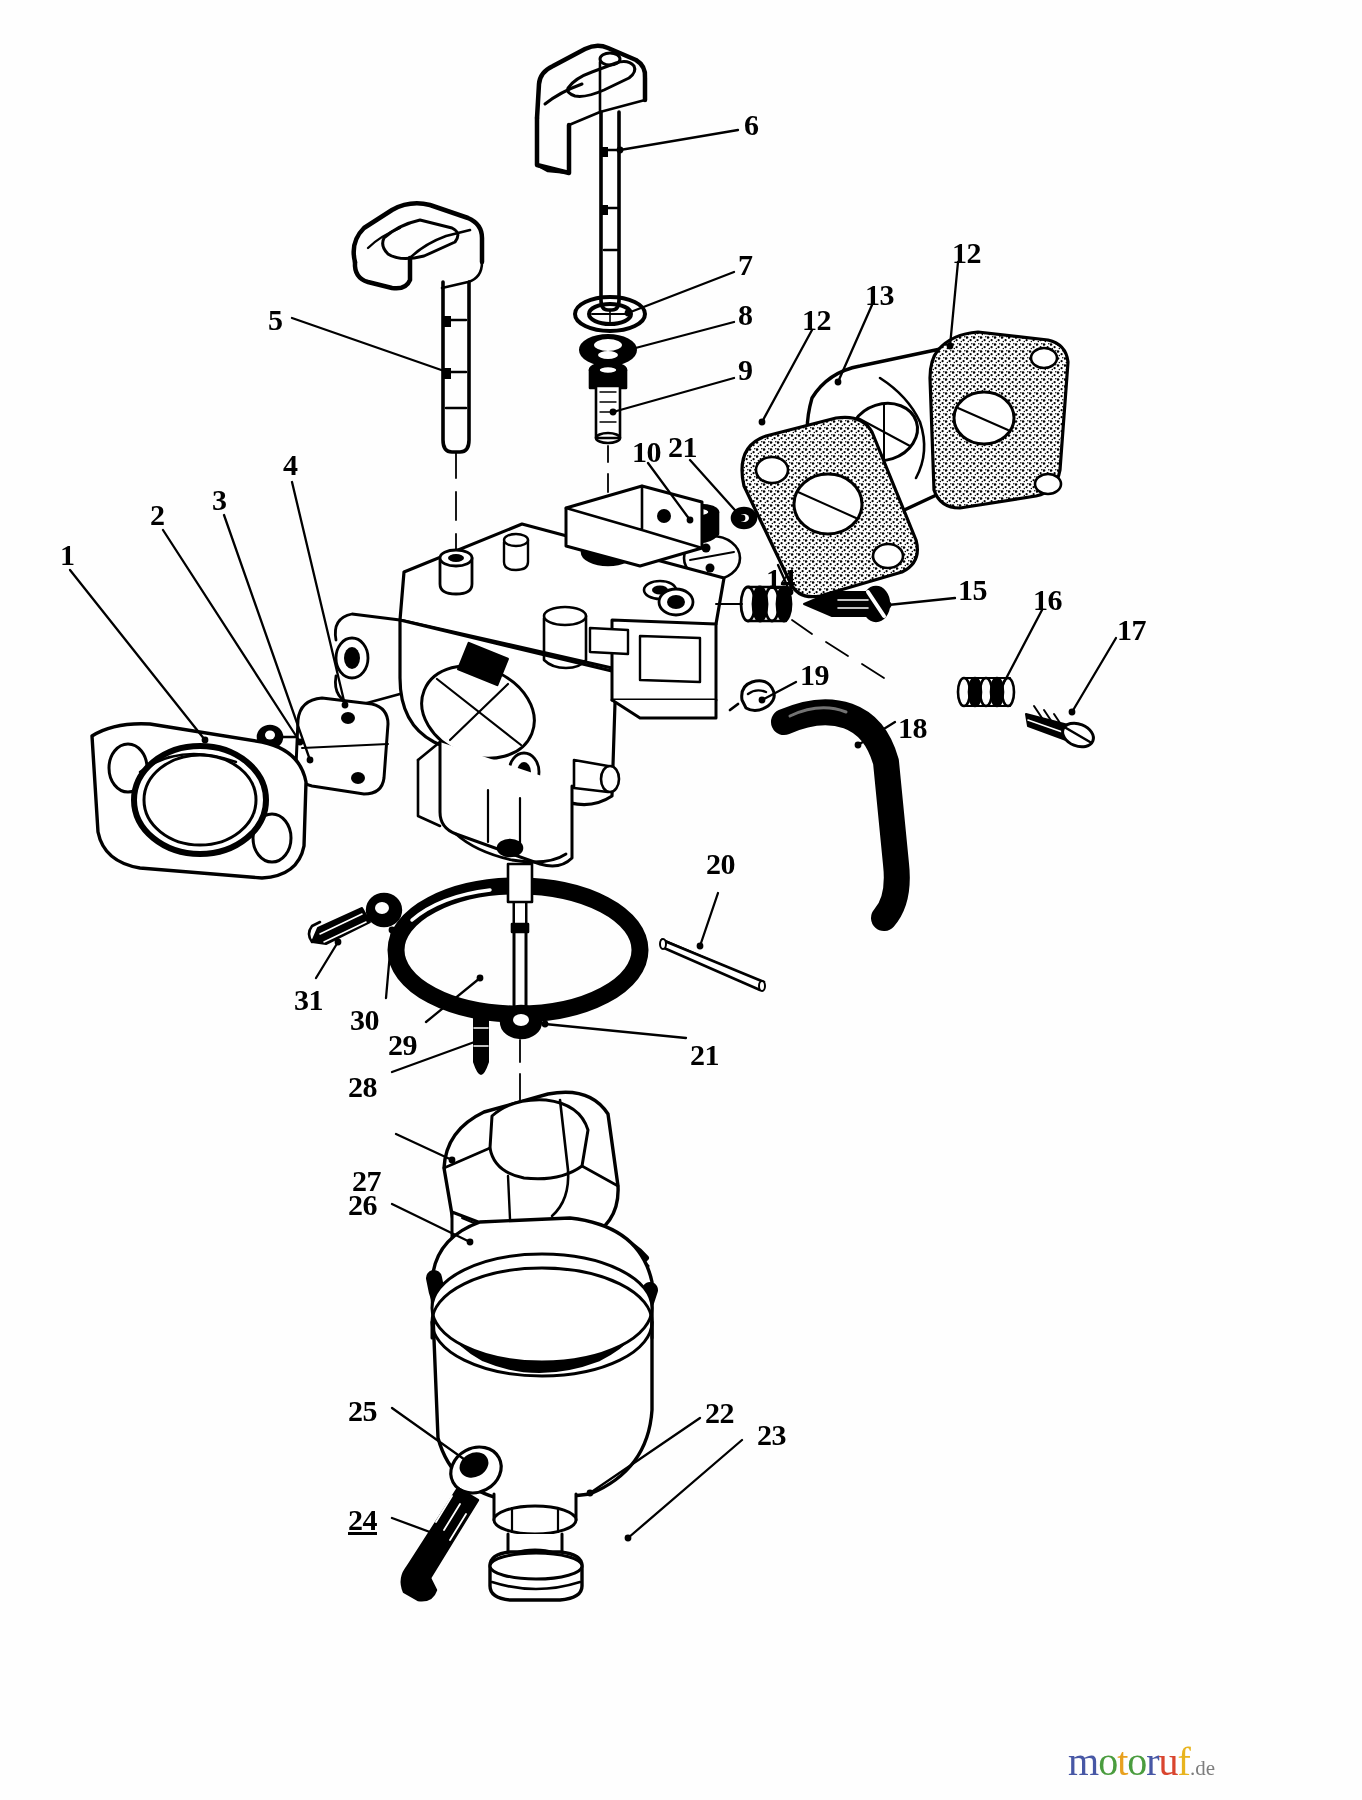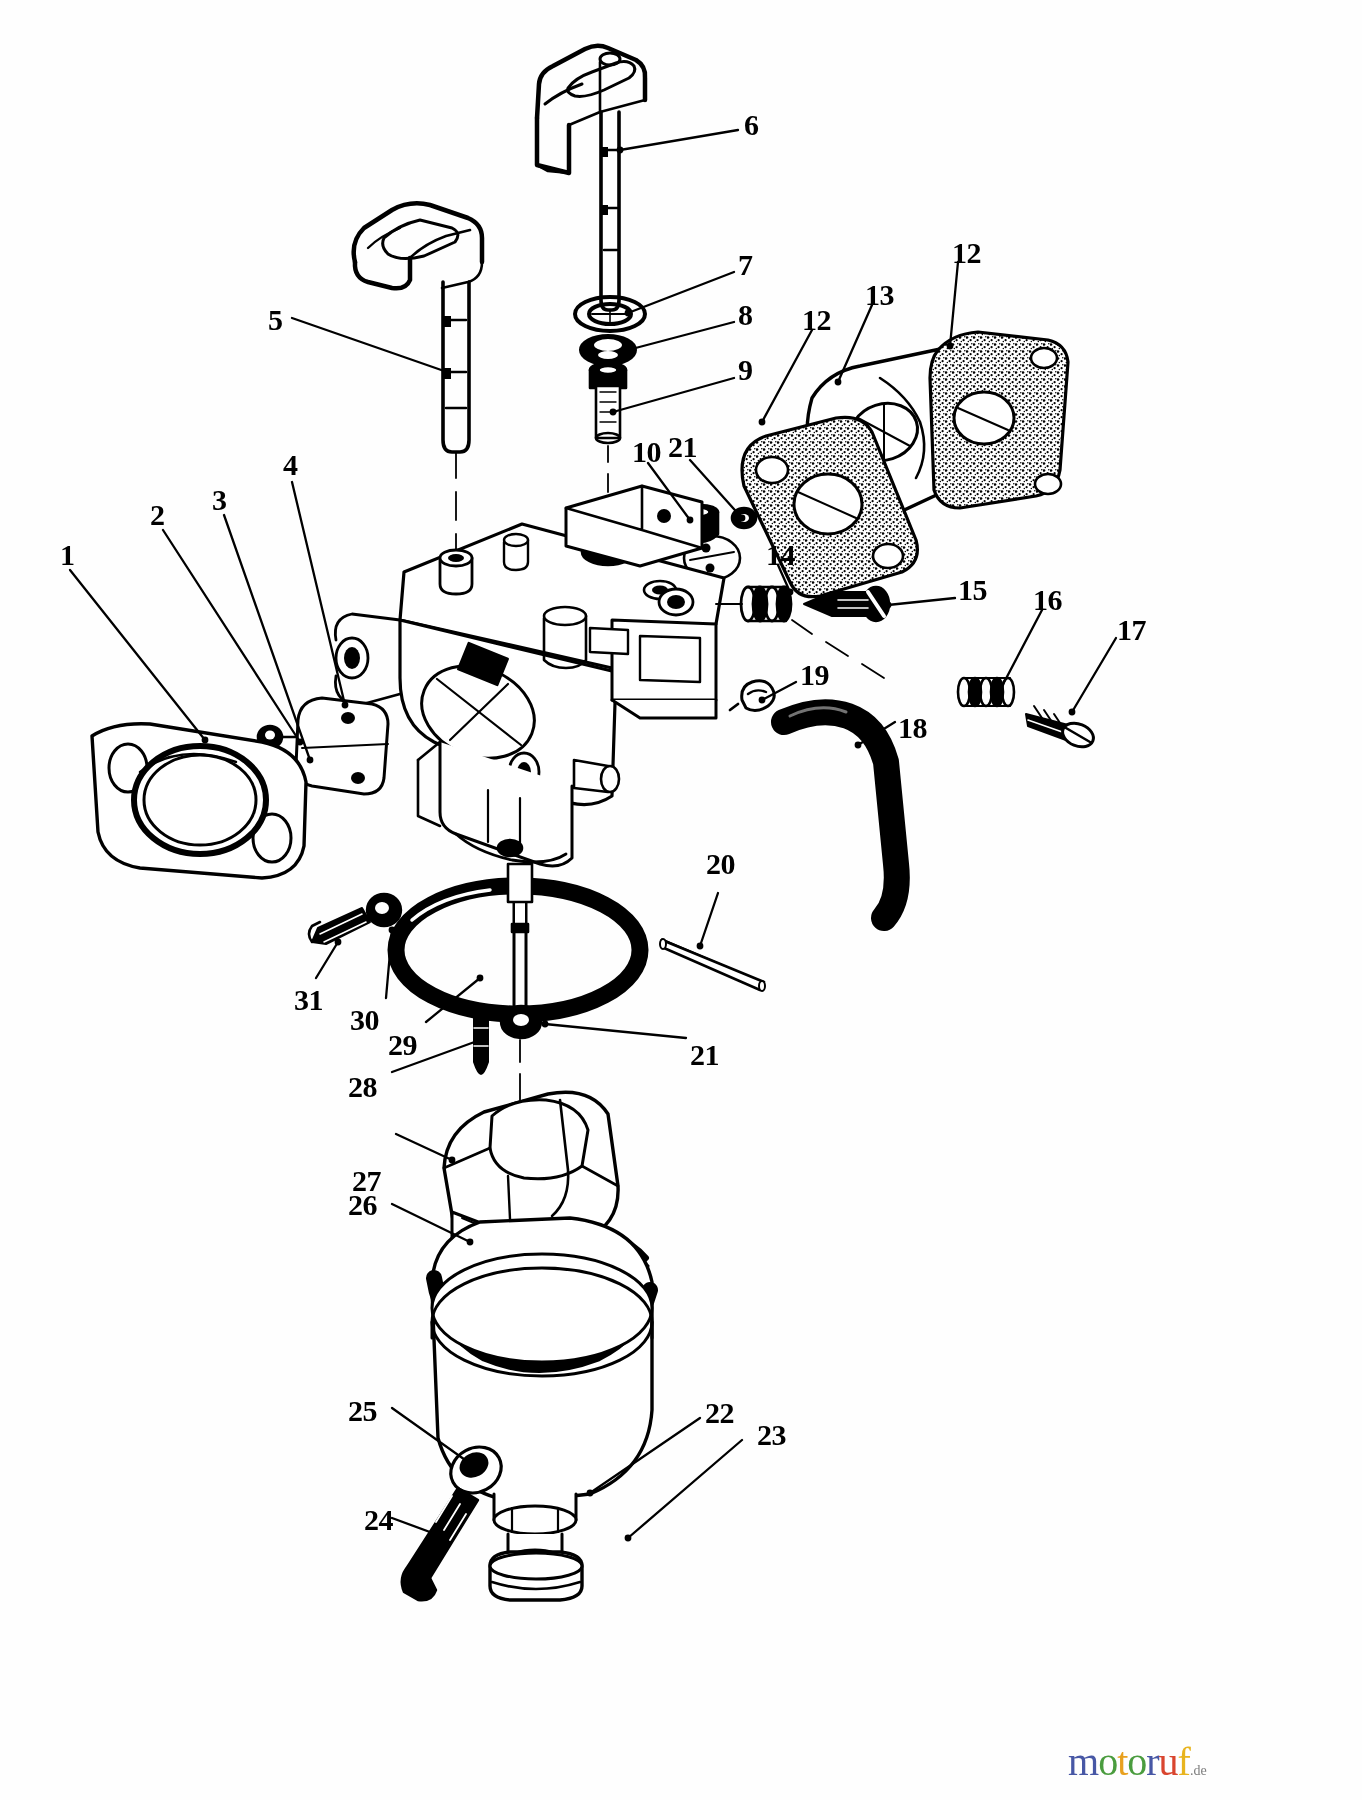--- a/index.html
+++ b/index.html
@@ -43,21 +43,21 @@
     left: 1068px;
     top: 1742px;
     font-family: "Liberation Serif", "DejaVu Serif", serif;
     font-size: 40px;
     line-height: 1;
     letter-spacing: -1px;
     user-select: none;
   }
   #watermark .wm-l { font-weight: 400; }
   #watermark .wm-de {
-    font-size: 14px;
+    font-size: 21px;
     color: #7d7d7d;
     letter-spacing: 0;
   }
 </style>
 </head>
 <body>
 
 <div id="page">
 
   <svg id="diagram-svg" viewBox="0 0 1362 1800" xmlns="http://www.w3.org/2000/svg">
@@ -506,31 +506,31 @@
       <div class="callout" style="left: 268px; top: 305px;">5</div>
       <div class="callout" style="left: 744px; top: 110px;">6</div>
       <div class="callout" style="left: 738px; top: 250px;">7</div>
       <div class="callout" style="left: 738px; top: 300px;">8</div>
       <div class="callout" style="left: 738px; top: 355px;">9</div>
       <div class="callout" style="left: 632px; top: 437px;">10</div>
       <div class="callout" style="left: 668px; top: 432px;">21</div>
       <div class="callout" style="left: 802px; top: 305px;">12</div>
       <div class="callout" style="left: 865px; top: 280px;">13</div>
       <div class="callout" style="left: 952px; top: 238px;">12</div>
-      <div class="callout" style="left: 766px; top: 540px;">14</div>
+      <div class="callout" style="left: 766px; top: 564px;">14</div>
       <div class="callout" style="left: 958px; top: 575px;">15</div>
       <div class="callout" style="left: 1033px; top: 585px;">16</div>
       <div class="callout" style="left: 1117px; top: 615px;">17</div>
       <div class="callout" style="left: 898px; top: 705px; margin-top: 8px;">18</div>
       <div class="callout" style="left: 800px; top: 660px;">19</div>
       <div class="callout" style="left: 706px; top: 849px;">20</div>
       <div class="callout" style="left: 690px; top: 1040px;">21</div>
       <div class="callout" style="left: 705px; top: 1398px;">22</div>
       <div class="callout" style="left: 746px; top: 1420px; margin-left: 11px;">23</div>
-      <div class="callout" style="left: 364px; top: 1505px;">24</div>
+      <div class="callout" style="left: 348px; top: 1505px; text-decoration: underline;">24</div>
       <div class="callout" style="left: 348px; top: 1396px; text-align: center;">25</div>
       <div class="callout" style="left: 348px; top: 1190px;">26</div>
       <div class="callout" style="left: 352px; top: 1166px; text-align: center;">27</div>
       <div class="callout" style="left: 348px; top: 1072px;">28</div>
       <div class="callout" style="left: 388px; top: 1030px;">29</div>
       <div class="callout" style="left: 350px; top: 1005px;">30</div>
       <div class="callout" style="left: 294px; top: 985px;">31</div>
     </div>
 
   <div id="watermark"><span class="wm-l" style="color: rgb(71, 87, 165);">m</span><span class="wm-l" style="color: rgb(74, 156, 62);">o</span><span class="wm-l" style="color: rgb(232, 160, 30);">t</span><span class="wm-l" style="color: rgb(74, 156, 62);">o</span><span class="wm-l" style="color: rgb(71, 87, 165);">r</span><span class="wm-l" style="color: rgb(217, 69, 47);">u</span><span class="wm-l" style="color: rgb(232, 180, 30);">f</span><span class="wm-de" style="color: rgb(125, 125, 125);">.de</span></div>

